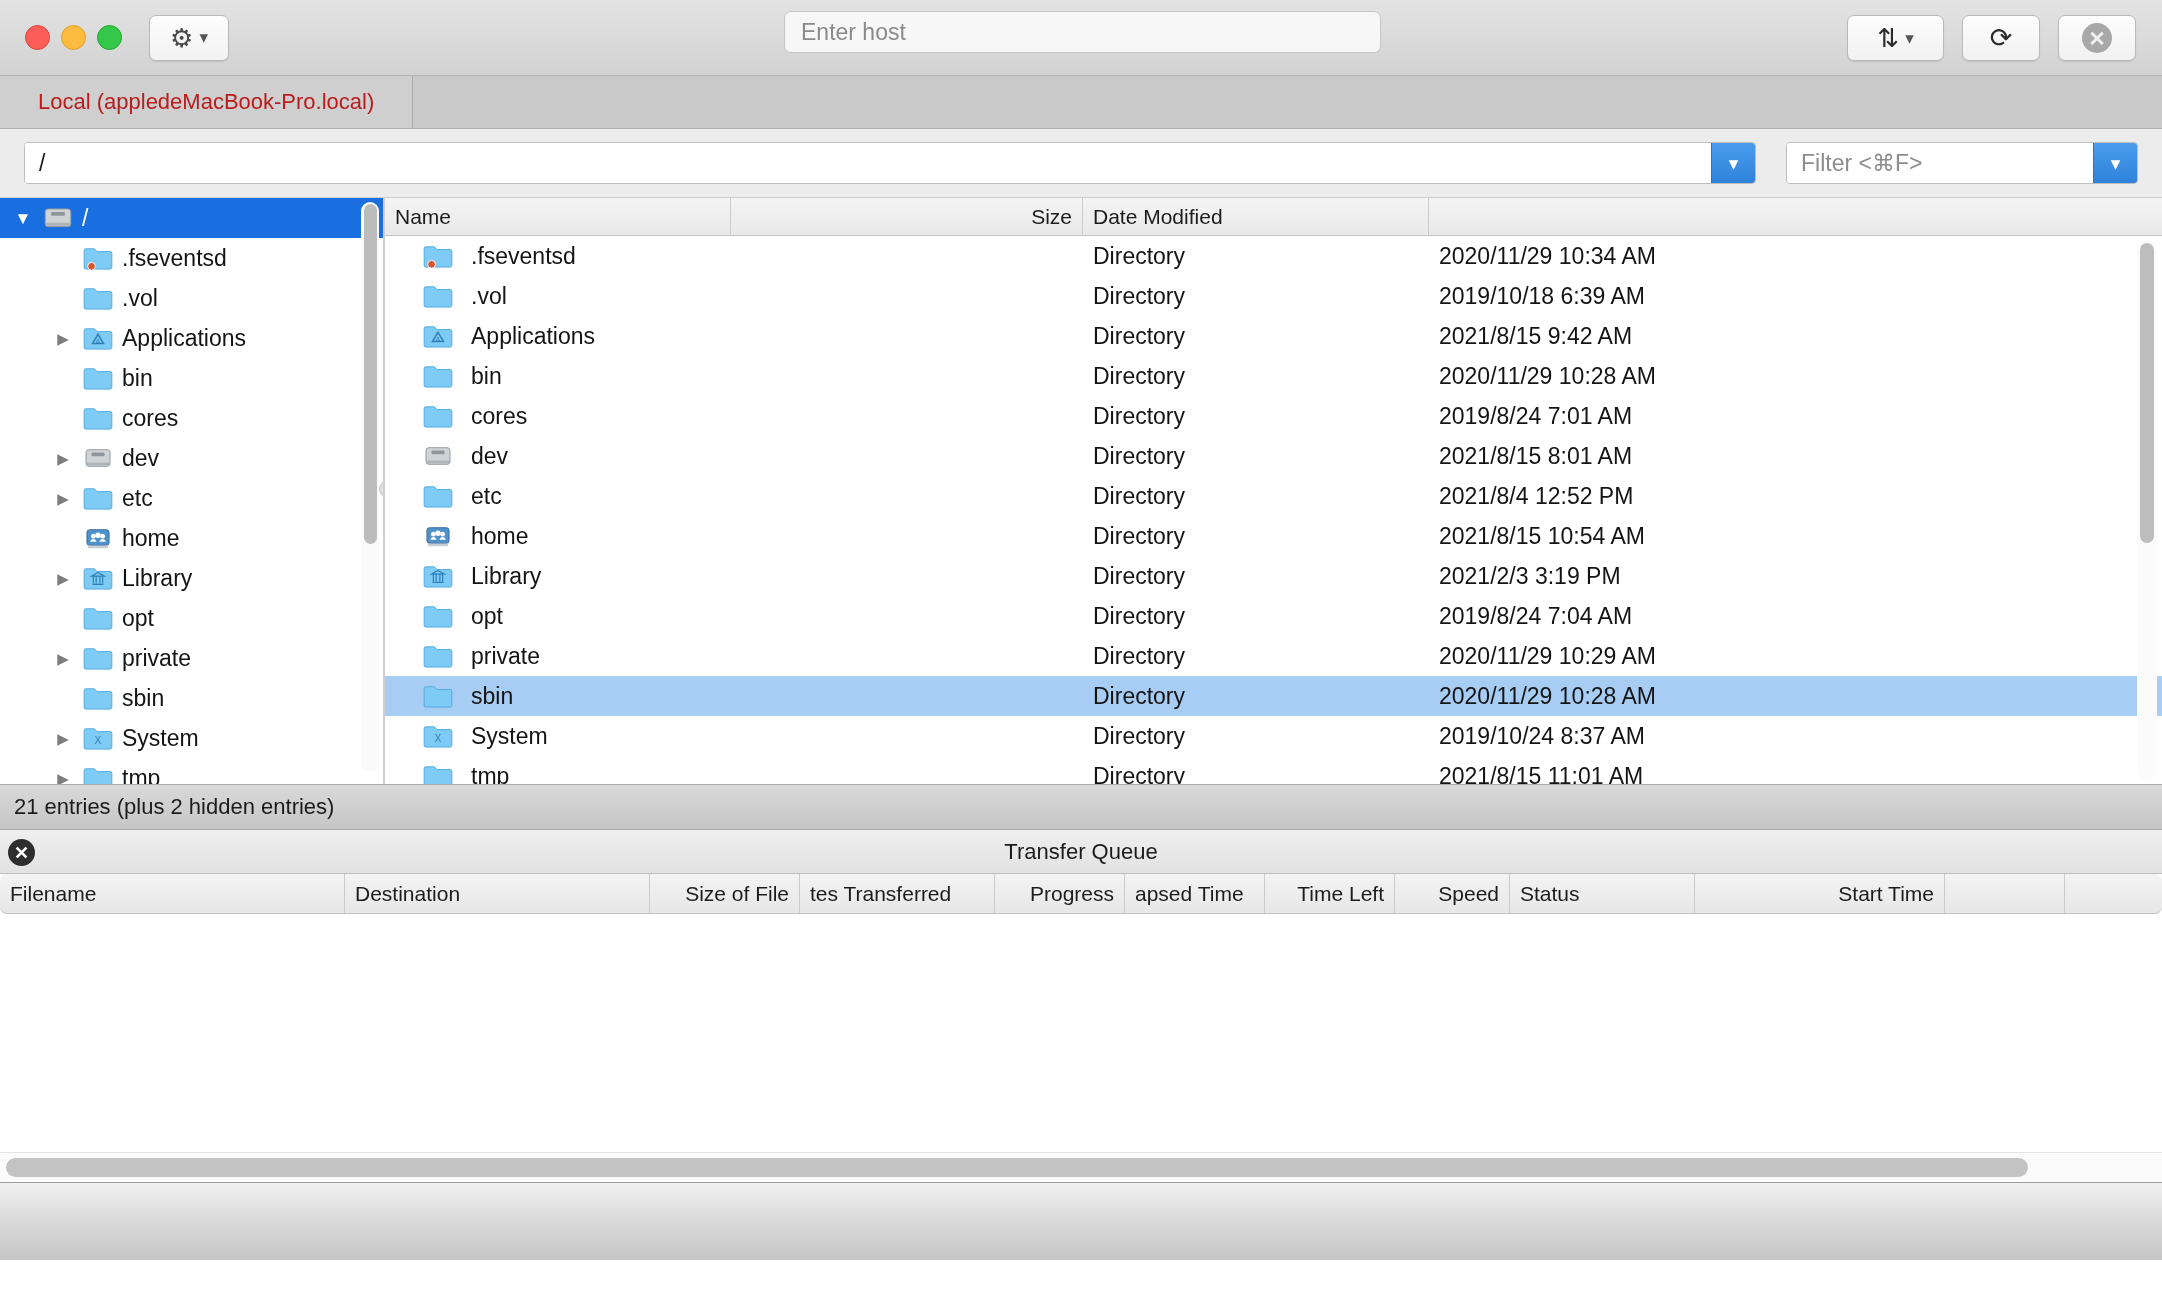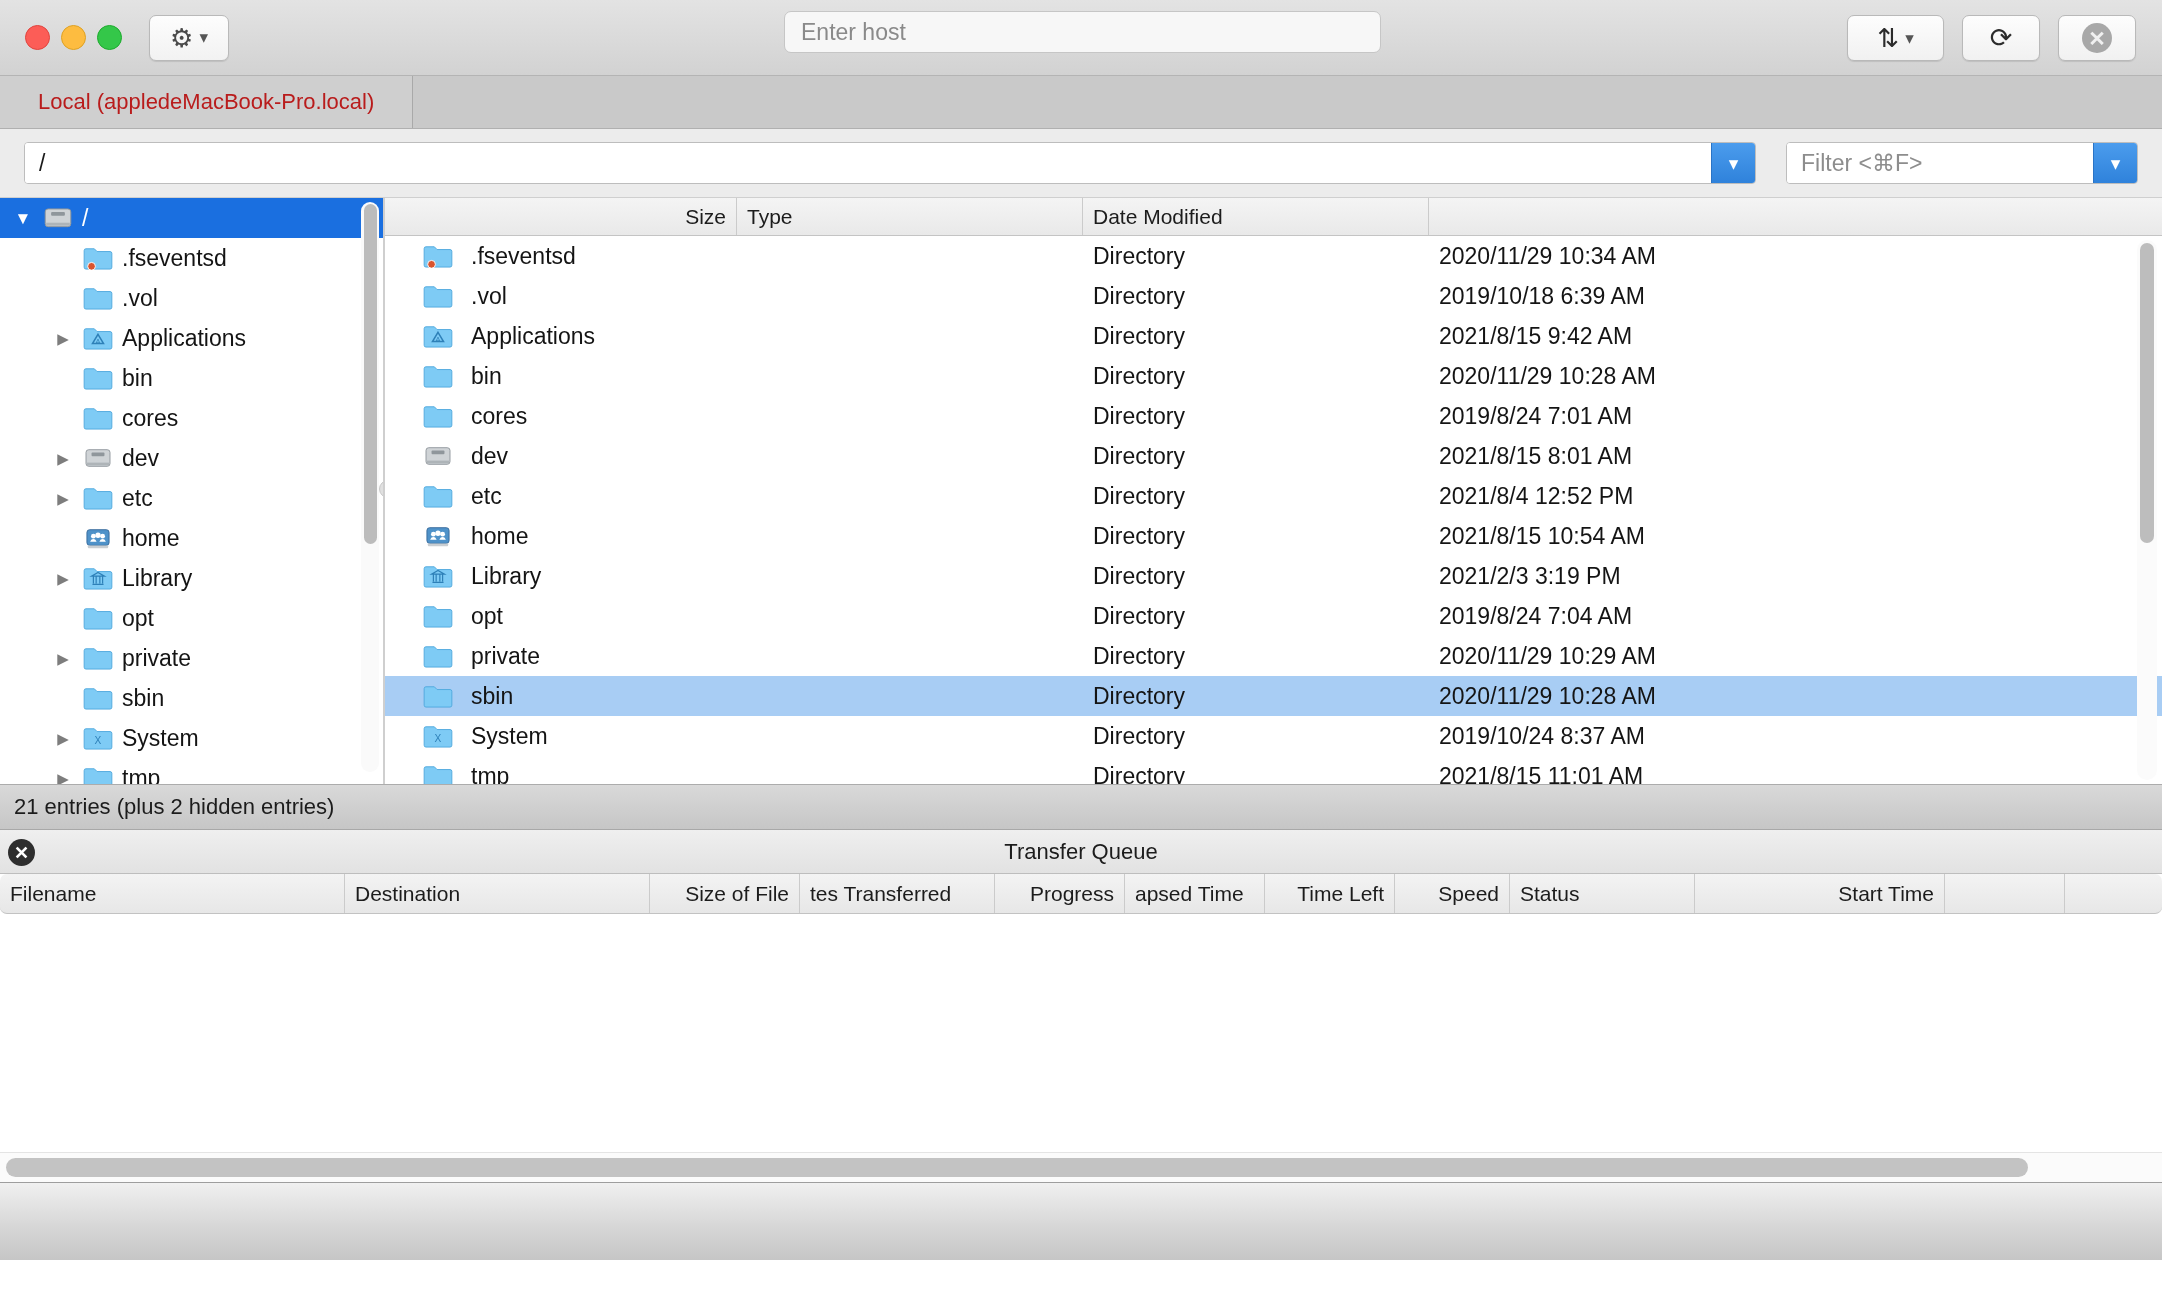--- a/index.html
+++ b/index.html
@@ -512,22 +512,22 @@
         </div>
       </div>
     <div class="v-scroll">
       <div class="v-thumb"></div>
     </div>
     <div class="splitter-handle"></div>
   </div>
 
   <div class="list-pane">
     <div class="list-header">
+      <div class="lh lh-name">Name</div>
       <div class="lh lh-size">Size</div>
-      <div class="lh lh-type">Type</div>
       <div class="lh lh-date">Date Modified</div>
       <div class="lh lh-pad"></div>
     </div>
     <div class="file-rows" id="file-rows">
         <div class="file-row">
           <div class="fr-name">
        <span class="fr-icon">
               <svg class="ico" width="30" height="24" viewBox="0 0 32 26">
         <path d="M1 5a2 2 0 012-2h9l3 3h14a2 2 0 012 2v15a2 2 0 01-2 2H3a2 2 0 01-2-2z" fill="#7ecbf5" stroke="#4fa8dd" stroke-width="1"></path>
         <circle cx="9" cy="22" r="4.2" fill="#d9542e" stroke="#ffffff" stroke-width="1"></circle>

